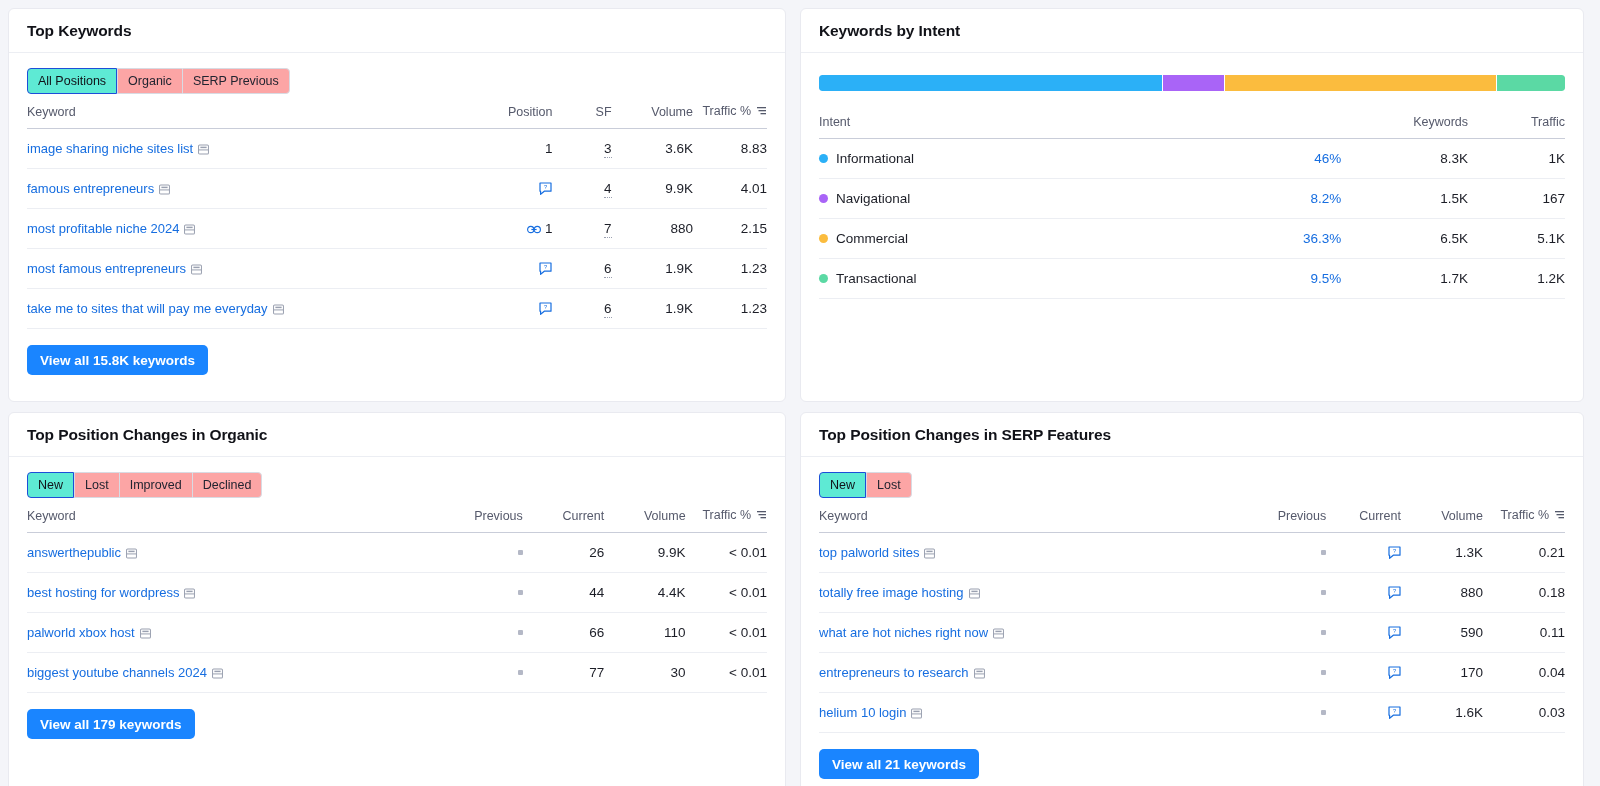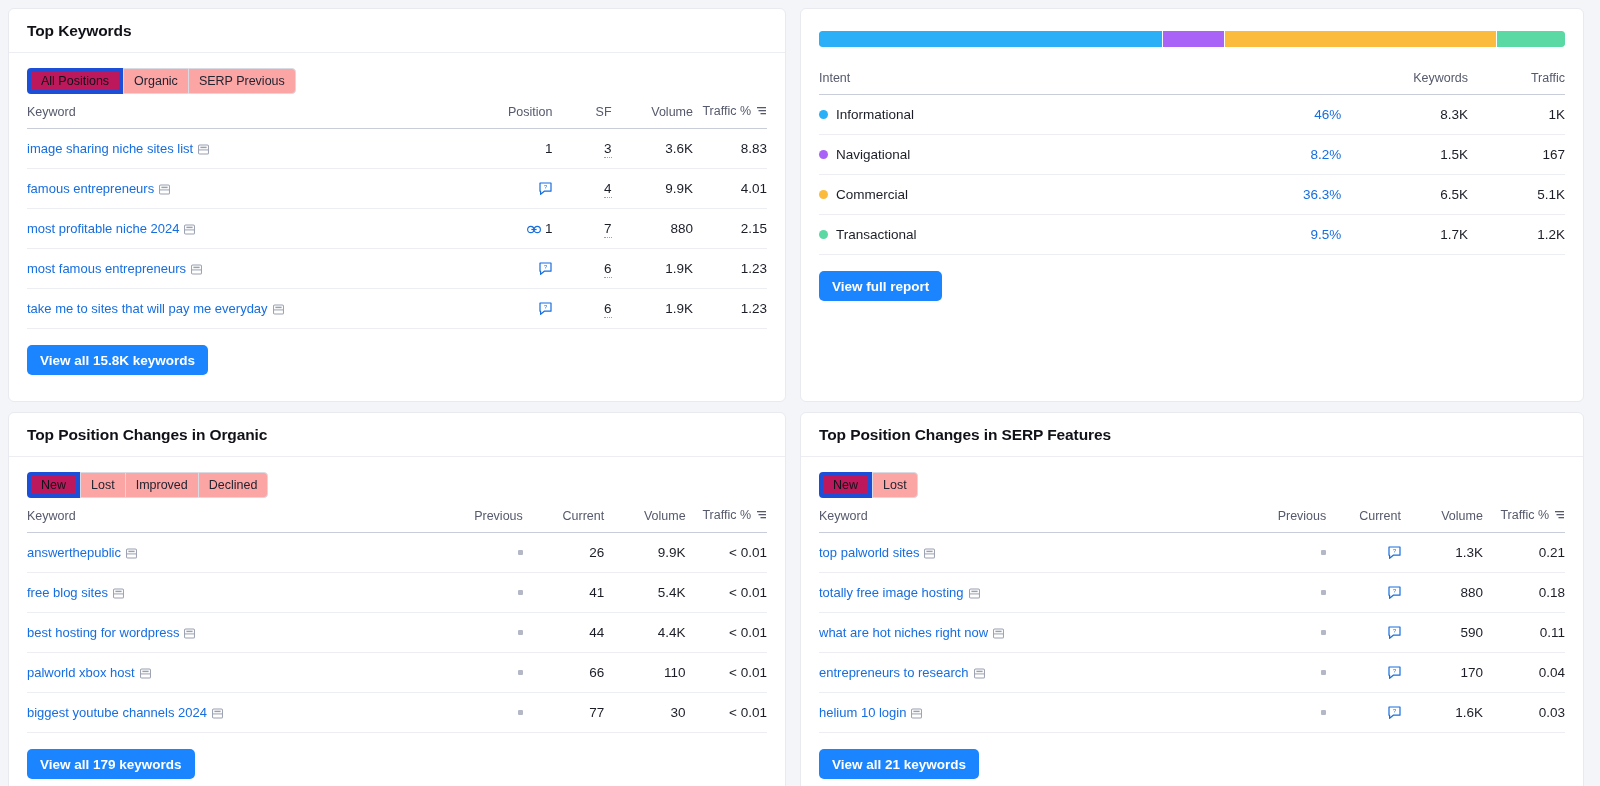--- a/index.html
+++ b/index.html
@@ -73,22 +73,22 @@
     color: #222430;
     background: #fca5a5;
     border: 1px solid #d8dbe3;
     border-right: none;
     cursor: pointer;
     white-space: nowrap;
   }
   .tab:first-child { border-top-left-radius: 4px; border-bottom-left-radius: 4px; }
   .tab:last-child  { border-right: 1px solid #d8dbe3; border-top-right-radius: 4px; border-bottom-right-radius: 4px; }
   .tab.active {
-    background: #be185d;
-    border: 4px solid #1d4ed8;
+    background: #5eead4;
+    border: 1px solid #1d4ed8;
     color: #111218;
     position: relative;
     z-index: 2;
   }
 
   
   table { width: 100%; border-collapse: collapse; table-layout: fixed; }
 
   thead th {
     font-size: 12.5px;
@@ -294,20 +294,23 @@
         </tbody>
       </table>
 
       <div class="btn-row">
         <button class="btn-primary">View all 15.8K keywords</button>
       </div>
     </div>
   </section>
 
   <section class="panel">
+    <div class="panel-head">
+      <span class="panel-title">Keywords by Intent</span>
+    </div>
     <div class="panel-body">
 
       <div class="intent-bar">
         <div class="intent-seg" style="flex:0 0 46%;background:#2bb0f7"></div>
         <div class="intent-seg" style="flex:0 0 8.2%;background:#a964f7"></div>
         <div class="intent-seg" style="flex:0 0 36.3%;background:#fbbc3e"></div>
         <div class="intent-seg" style="flex:1 1 auto;background:#5bd9a4"></div>
       </div>
 
       <table>
@@ -346,23 +349,20 @@
           </tr>
           <tr>
             <td class="kw"><span class="dot" style="background:#5bd9a4"></span><span class="intent-name">Transactional</span></td>
             <td><span class="pct">9.5%</span></td>
             <td>1.7K</td>
             <td>1.2K</td>
           </tr>
         </tbody>
       </table>
 
-      <div class="btn-row">
-        <button class="btn-primary">View full report</button>
-      </div>
     </div>
   </section>
 
   <section class="panel">
     <div class="panel-head">
       <span class="panel-title">Top Position Changes in Organic</span>
     </div>
     <div class="panel-body">
       <div class="tabs">
         <div class="tab active">New</div>
@@ -398,31 +398,20 @@
                     <rect x="0.6" y="1.1" width="10.8" height="9.8" rx="1.2" fill="none" stroke="#9aa0b0" stroke-width="1.1"></rect>
                     <rect x="2.6" y="2.9" width="6.8" height="1.6" fill="#9aa0b0"></rect>
                     <rect x="0.6" y="5.9" width="10.8" height="1.1" fill="#9aa0b0"></rect>
                   </svg></span></td>
             <td><span class="prev-dash"></span></td>
             <td>26</td>
             <td>9.9K</td>
             <td>&lt; 0.01</td>
           </tr>
           <tr>
-            <td class="kw"><a class="kwlink">free blog sites</a><span class="ico ico-serp"><svg width="11" height="11" viewBox="0 0 12 12">
-                    <rect x="0.6" y="1.1" width="10.8" height="9.8" rx="1.2" fill="none" stroke="#9aa0b0" stroke-width="1.1"></rect>
-                    <rect x="2.6" y="2.9" width="6.8" height="1.6" fill="#9aa0b0"></rect>
-                    <rect x="0.6" y="5.9" width="10.8" height="1.1" fill="#9aa0b0"></rect>
-                  </svg></span></td>
-            <td><span class="prev-dash"></span></td>
-            <td>41</td>
-            <td>5.4K</td>
-            <td>&lt; 0.01</td>
-          </tr>
-          <tr>
             <td class="kw"><a class="kwlink">best hosting for wordpress</a><span class="ico ico-serp"><svg width="11" height="11" viewBox="0 0 12 12">
                     <rect x="0.6" y="1.1" width="10.8" height="9.8" rx="1.2" fill="none" stroke="#9aa0b0" stroke-width="1.1"></rect>
                     <rect x="2.6" y="2.9" width="6.8" height="1.6" fill="#9aa0b0"></rect>
                     <rect x="0.6" y="5.9" width="10.8" height="1.1" fill="#9aa0b0"></rect>
                   </svg></span></td>
             <td><span class="prev-dash"></span></td>
             <td>44</td>
             <td>4.4K</td>
             <td>&lt; 0.01</td>
           </tr>

